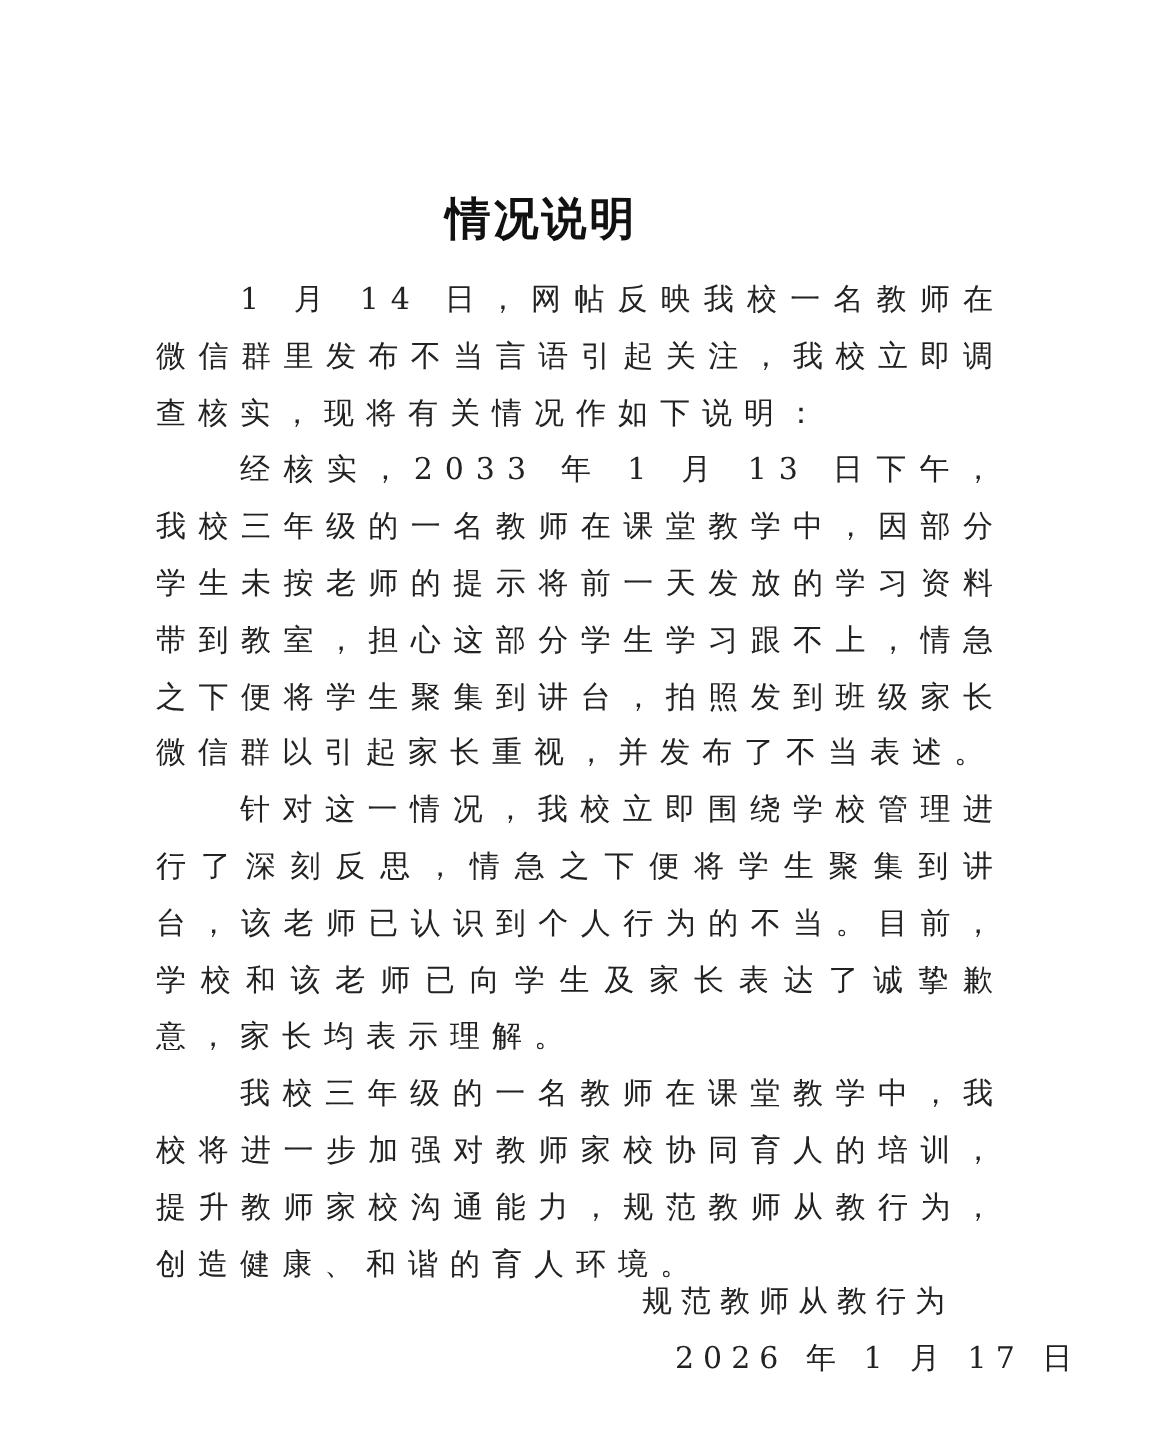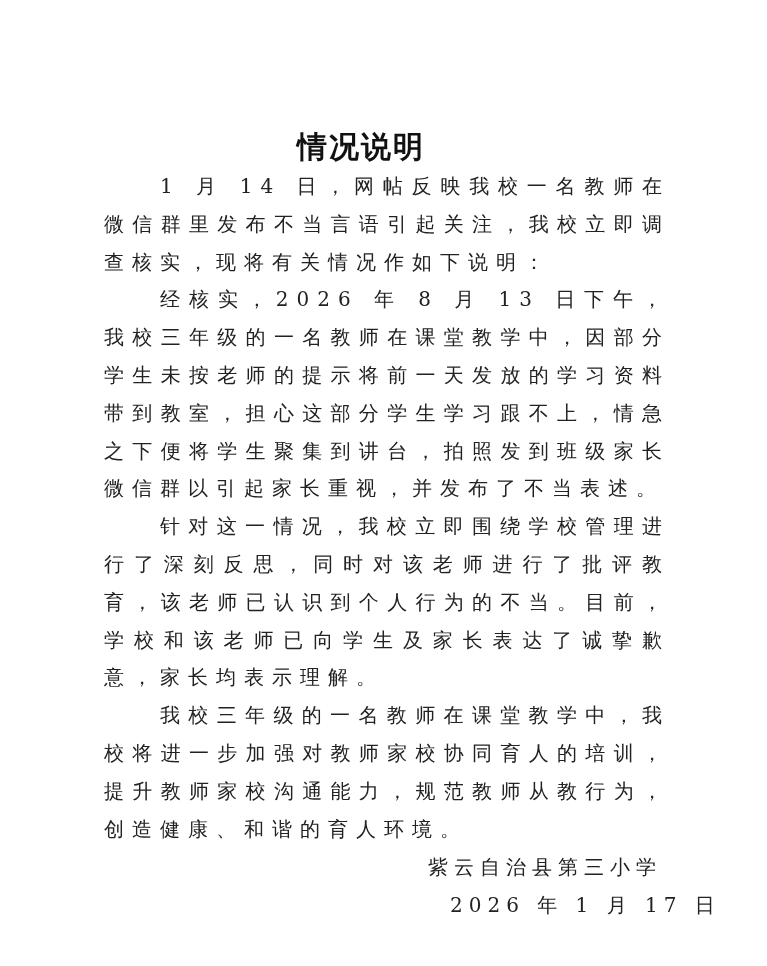--- a/index.html
+++ b/index.html
@@ -33,21 +33,21 @@
       font-weight: bold;
       font-size: 30px;
       letter-spacing: 2px;
       color: #111111;
       line-height: 40px;
       margin-top: 31px;
     }
     .body-text {
       position: absolute;
       left: 104px;
-      top: 168px;
+      top: 181px;
       width: 566px;
     }
     .para {
       margin: 0;
       font-size: 20px;
       line-height: 37.8px;
       letter-spacing: 8px;
       text-indent: 56px;
       text-align: justify;
       word-break: break-all;
@@ -71,22 +71,22 @@
     }
   </style>
 </head>
 <body>
 
 <div class="page">
   <div class="title">情况说明</div>
 
   <div class="body-text">
     <p class="para">1 月 14 日，网帖反映我校一名教师在微信群里发布不当言语引起关注，我校立即调查核实，现将有关情况作如下说明：</p>
-    <p class="para">经核实，2026 年 8 月 13 日下午，我校三年级的一名教师在课堂教学中，因部分学生未按老师的提示将前一天发放的学习资料带到教室，担心这部分学生学习跟不上，情急之下便将学生聚集到讲台，拍照发到班级家长微信群以引起家长重视，并发布了不当表述。</p>
-    <p class="para">针对这一情况，我校立即围绕学校管理进行了深刻反思，同时对该老师进行了批评教育，该老师已认识到个人行为的不当。目前，学校和该老师已向学生及家长表达了诚挚歉意，家长均表示理解。</p>
+    <p class="para">经核实，2033 年 1 月 13 日下午，我校三年级的一名教师在课堂教学中，因部分学生未按老师的提示将前一天发放的学习资料带到教室，担心这部分学生学习跟不上，情急之下便将学生聚集到讲台，拍照发到班级家长微信群以引起家长重视，并发布了不当表述。</p>
+    <p class="para">针对这一情况，我校立即围绕学校管理进行了深刻反思，情急之下便将学生聚集到讲台，该老师已认识到个人行为的不当。目前，学校和该老师已向学生及家长表达了诚挚歉意，家长均表示理解。</p>
     <p class="para">我校三年级的一名教师在课堂教学中，我校将进一步加强对教师家校协同育人的培训，提升教师家校沟通能力，规范教师从教行为，创造健康、和谐的育人环境。</p>
   </div>
 
   <div class="signature">
-    <div class="sig-line">紫云自治县第三小学</div>
+    <div class="sig-line">规范教师从教行为</div>
     <div class="sig-line sig-date">2026 年 1 月 17 日</div>
   </div>
 </div>
 
 </body></html>

